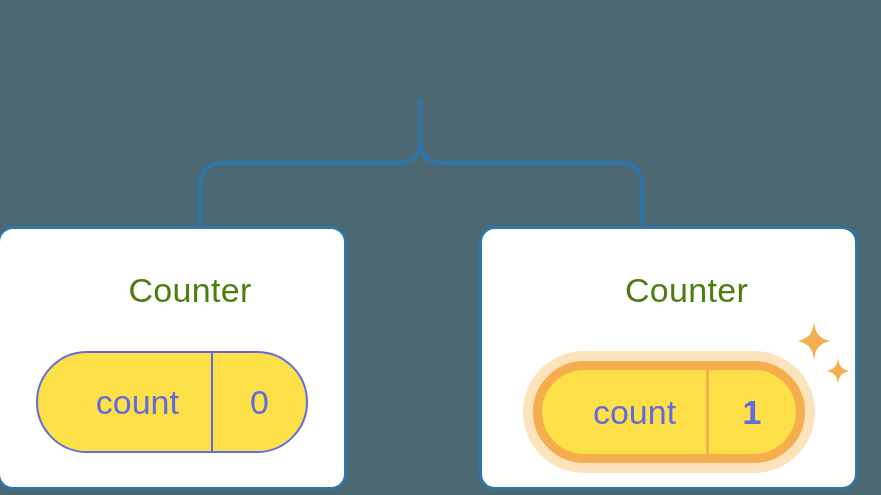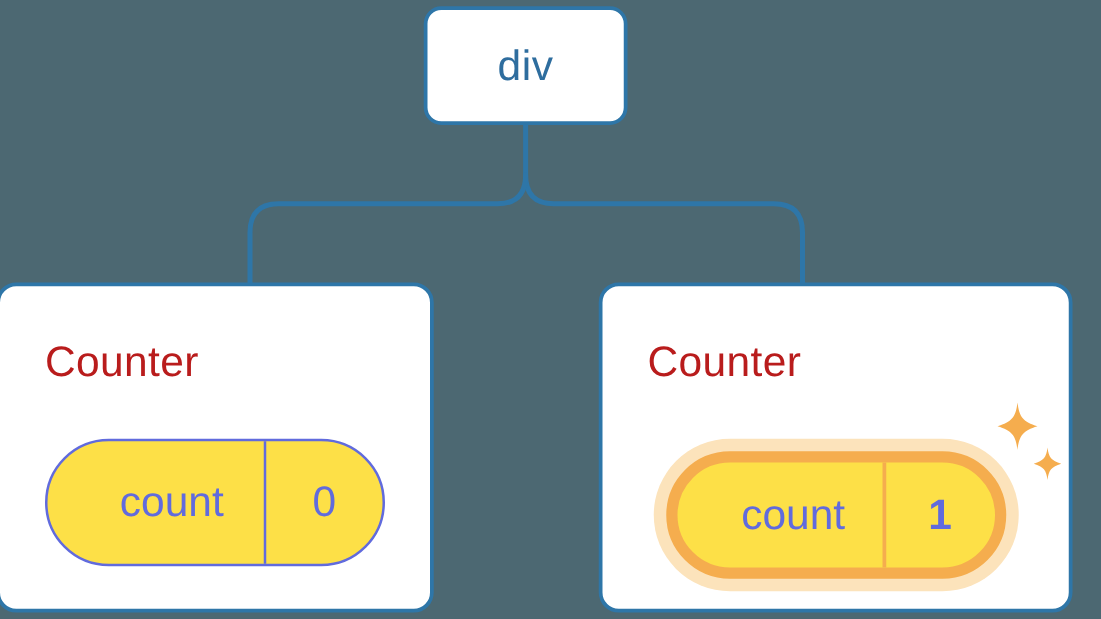--- a/index.html
+++ b/index.html
@@ -71,21 +71,22 @@
   }
   #card-right {
     left: 479px;
     width: 379px;
   }
   .card-title {
     position: absolute;
     top: 44px;
     left: 0;
     right: 0;
-    color: #b91c1c;
+    text-align: center;
+    color: #4d7c0f;
     font-size: 34px;
     line-height: 1;
     letter-spacing: 0.3px;
     padding-left: 36px;
   }
 
   
   .pill-wrap {
     position: absolute;
     top: 122px;
@@ -170,23 +171,20 @@
 <body>
 
 <div id="stage">
 
   <svg id="connectors" viewBox="0 0 881 495" width="881" height="495" fill="none">
 
     <path d="M 420.5 100 L 420.5 140 Q 420.5 163 443 163 L 619 163 Q 642 163 642 186 L 642 229" stroke="#2e76a8" stroke-width="4" fill="none" stroke-linecap="round"></path>
     <path d="M 420.5 140 Q 420.5 163 398 163 L 223 163 Q 200 163 200 186 L 200 229" stroke="#2e76a8" stroke-width="4" fill="none" stroke-linecap="round"></path>
   </svg>
 
-  <div id="div-node">
-    <span class="node-label">div</span>
-  </div>
 
   <div class="card" id="card-left">
     <div class="card-title">Counter</div>
     <div class="pill-wrap">
       <div class="pill plain">
         <div class="pill-key">count</div>
         <div class="pill-val">0</div>
       </div>
     </div>
   </div>

